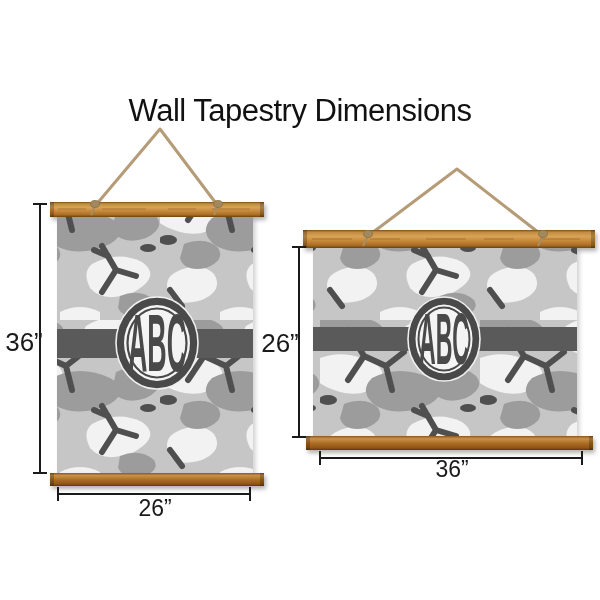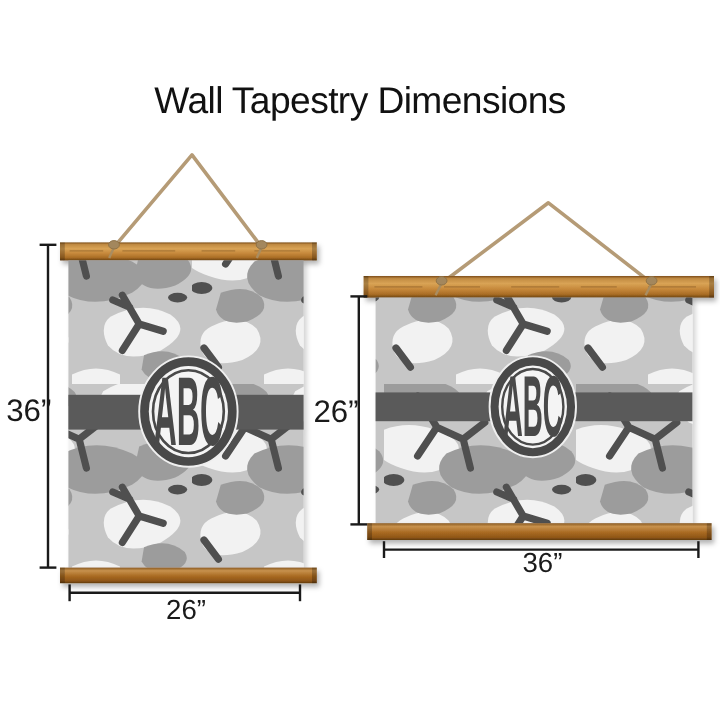--- a/index.html
+++ b/index.html
@@ -5,21 +5,21 @@
   html,body{margin:0;padding:0;background:#ffffff;}
   .stage{
     position:relative;
     width:600px;height:600px;
     background:#ffffff;
     overflow:hidden;
     font-family:"Liberation Sans","DejaVu Sans",sans-serif;
   }
   .page-title{
     position:absolute;
-    top:66px;left:0;width:600px;
+    top:93px;left:0;width:600px;
     margin:0;
     text-align:center;
     font-size:31px;
     font-weight:400;
     letter-spacing:-0.5px;
     color:#111111;
   }
   svg text{font-family:"Liberation Sans","DejaVu Sans",sans-serif;}
   .dim-label{fill:#1a1a1a;}
 </style>

